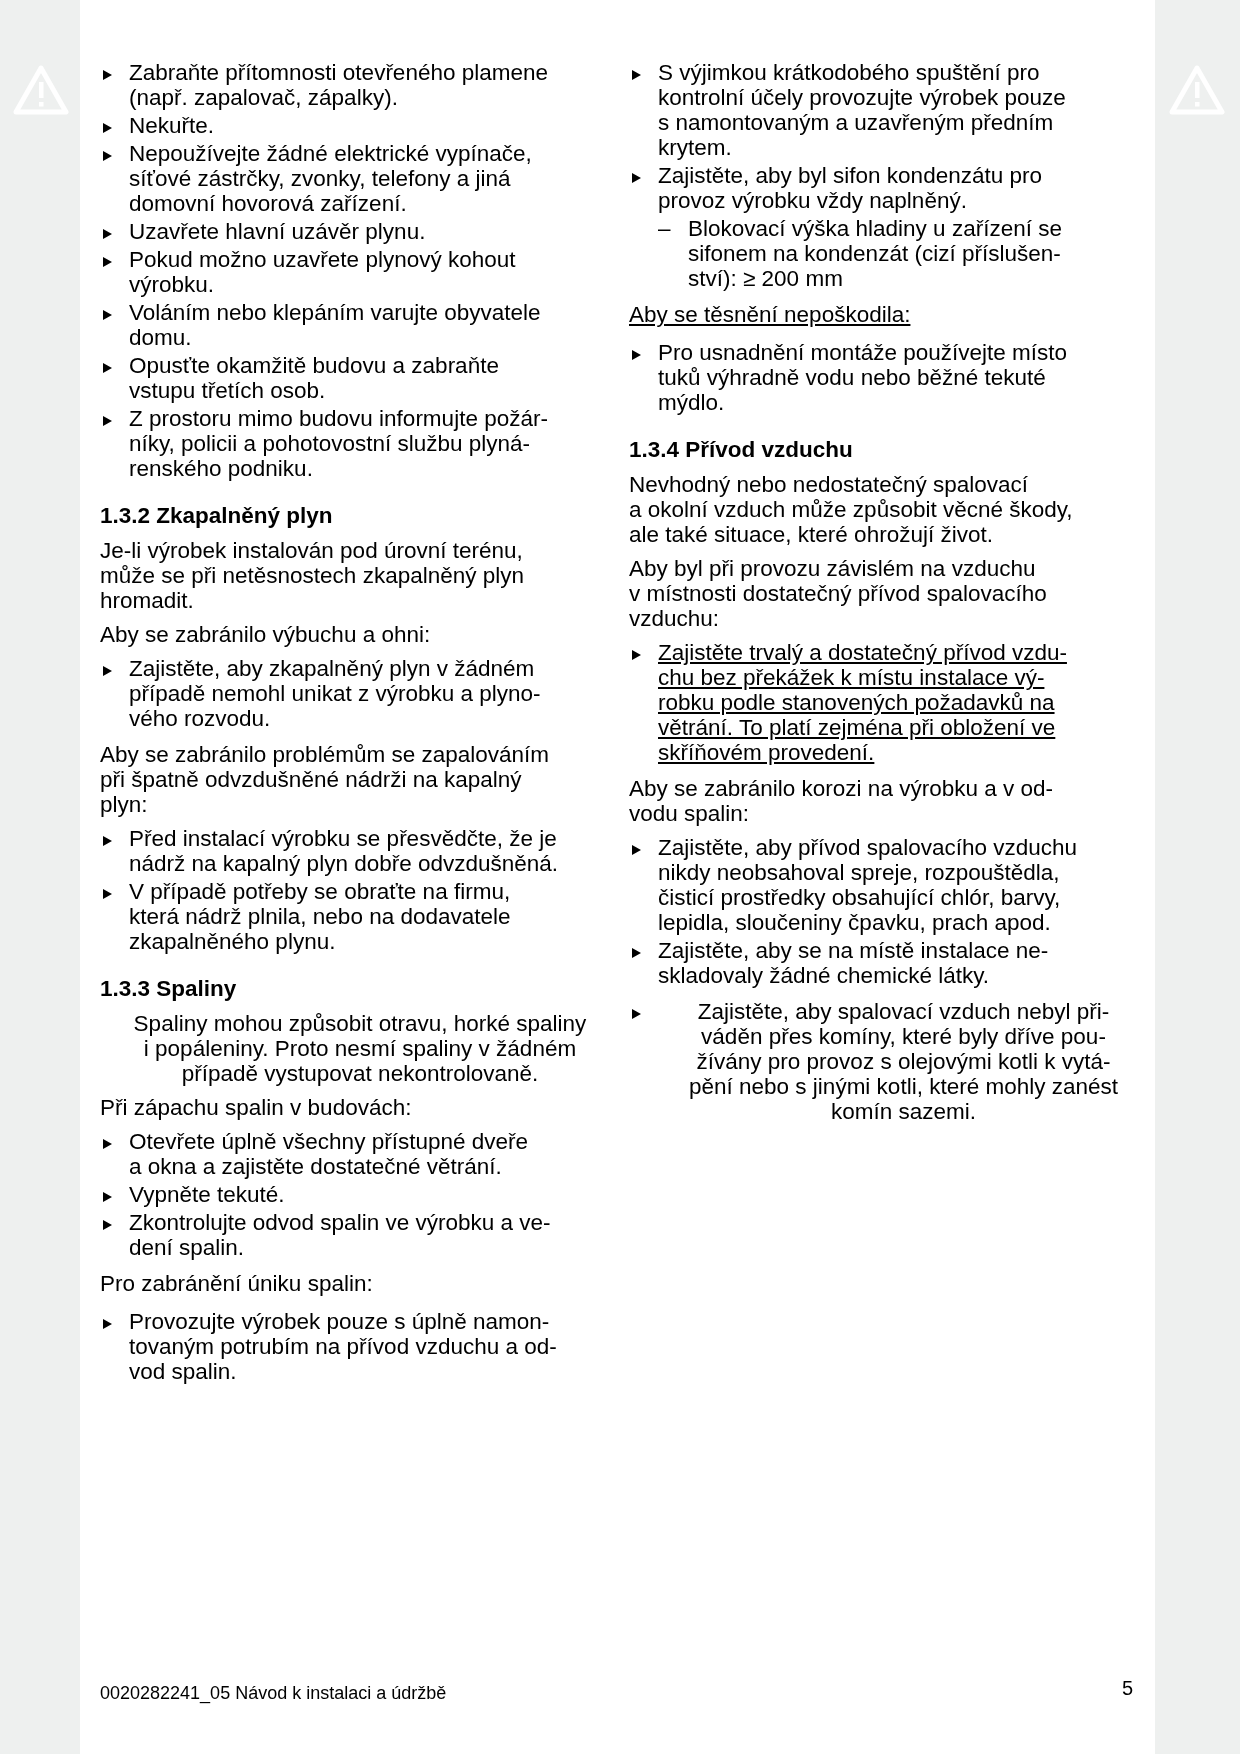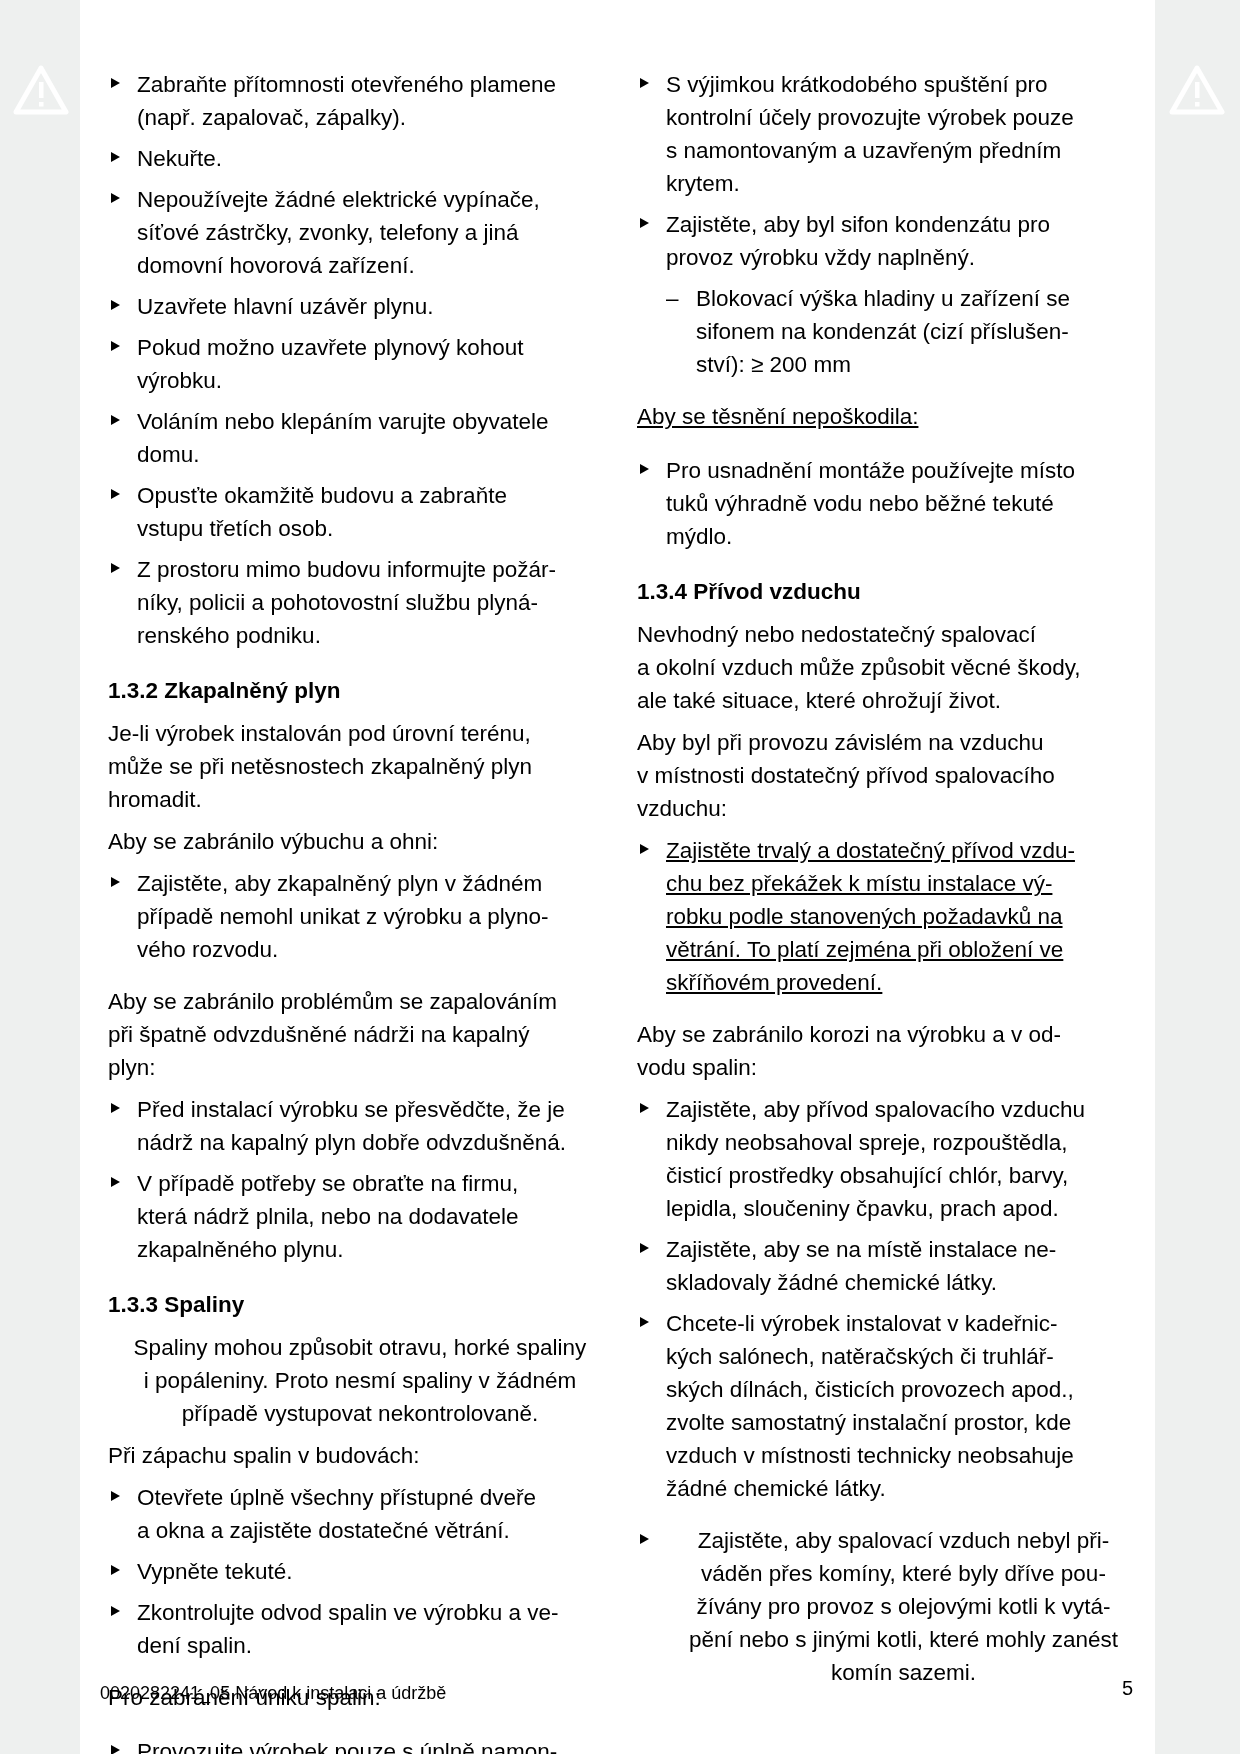--- a/index.html
+++ b/index.html
@@ -14,21 +14,21 @@
   .sidebar.right { right: 0; width: 85px; }
   .warn-icon { position: absolute; top: 64px; width: 58px; height: 52px; }
   .sidebar.left .warn-icon { left: 12px; }
   .sidebar.right .warn-icon { left: 13px; }
 
   .col { position: absolute; top: 60px; }
   .col.left { left: 100px; width: 520px; }
   .col.right { left: 629px; width: 520px; }
 
   .para, .bullet, .dash, .heading {
-    font-size: 22.5px; line-height: 33px; margin: 8px; white-space: nowrap;
+    font-size: 22.5px; line-height: 25px; margin: 0; white-space: nowrap;
   }
   .bullet { position: relative; padding-left: 29px; margin-bottom: 3px; }
   .bullet::before {
     content: ""; position: absolute; left: 3px; top: 10px;
     border-left: 9px solid #000; border-top: 5px solid transparent; border-bottom: 5px solid transparent;
   }
   .dash { position: relative; padding-left: 59px; margin-bottom: 3px; }
   .dash::before { content: "–"; position: absolute; left: 29px; top: 0; }
   .para { margin-bottom: 9px; }
   .heading { font-weight: bold; font-size: 22.5px; margin-top: 22px; margin-bottom: 10px; }
@@ -143,26 +143,20 @@
 skříňovém provedení.</p>
   <div class="gap"></div>
   <p class="para ml" style="white-space: pre;">Aby se zabránilo korozi na výrobku a v od-
 vodu spalin:</p>
   <p class="bullet ml" style="white-space: pre;">Zajistěte, aby přívod spalovacího vzduchu
 nikdy neobsahoval spreje, rozpouštědla,
 čisticí prostředky obsahující chlór, barvy,
 lepidla, sloučeniny čpavku, prach apod.</p>
   <p class="bullet ml" style="white-space: pre;">Zajistěte, aby se na místě instalace ne-
 skladovaly žádné chemické látky.</p>
-  <p class="bullet ml" style="white-space: pre;">Chcete-li výrobek instalovat v kadeřnic-
-kých salónech, natěračských či truhlář-
-ských dílnách, čisticích provozech apod.,
-zvolte samostatný instalační prostor, kde
-vzduch v místnosti technicky neobsahuje
-žádné chemické látky.</p>
   <div class="gap"></div>
   <p class="bullet ml" style="white-space: pre; text-align: center;">Zajistěte, aby spalovací vzduch nebyl při-
 váděn přes komíny, které byly dříve pou-
 žívány pro provoz s olejovými kotli k vytá-
 pění nebo s jinými kotli, které mohly zanést
 komín sazemi.</p>
 </div>
 
 <div class="footer-left">0020282241_05 Návod k instalaci a údržbě</div>
 <div class="footer-right">5</div>

